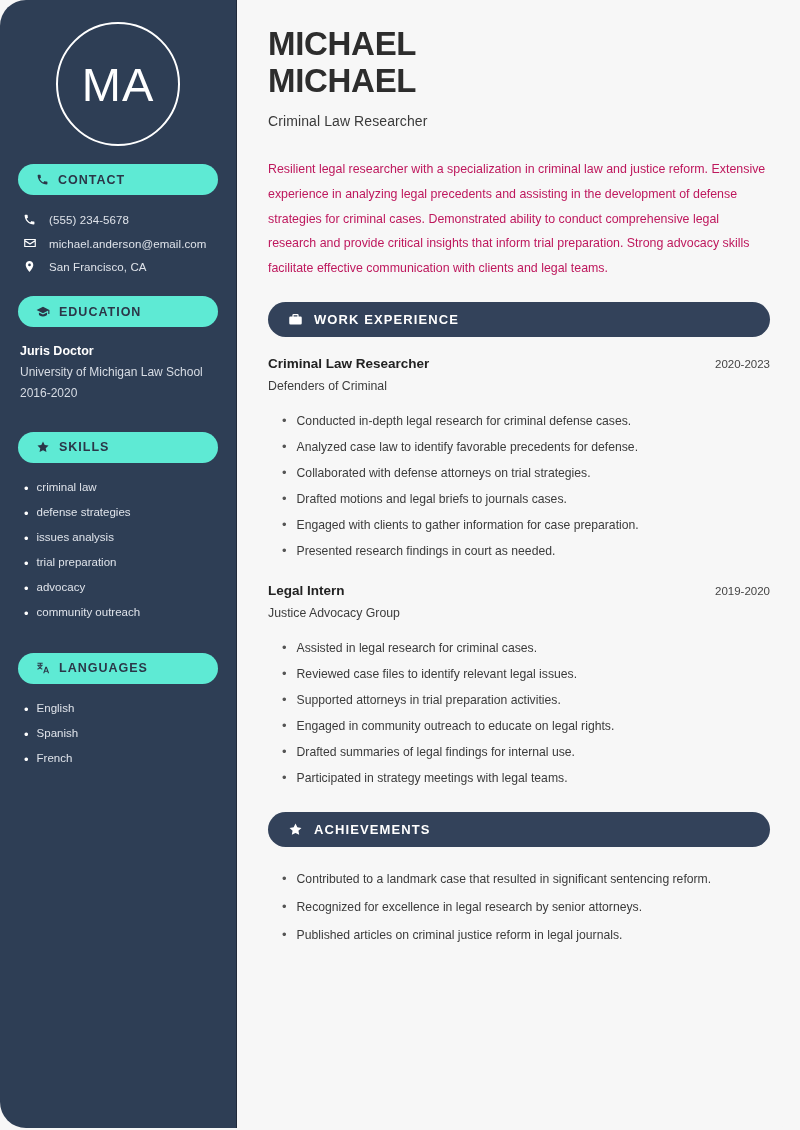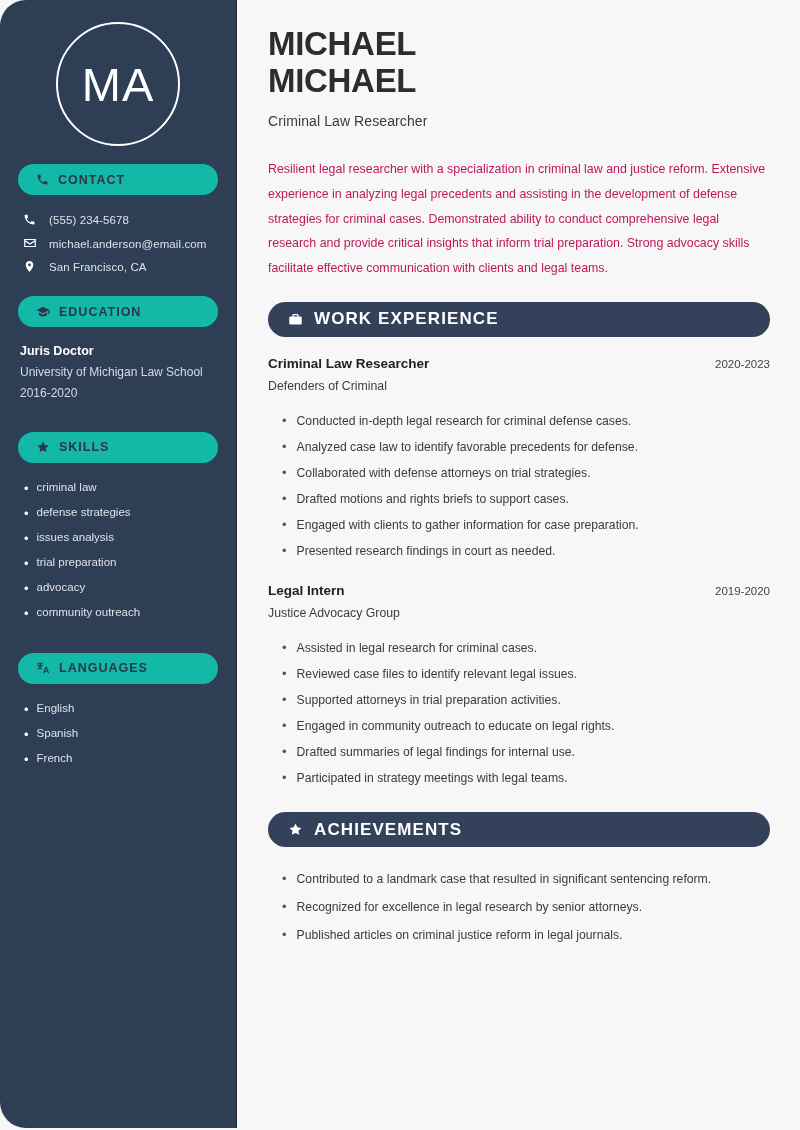--- a/index.html
+++ b/index.html
@@ -49,21 +49,21 @@
   .avatar-initials {
     color: #ffffff;
     font-size: 47px;
     font-weight: 400;
     letter-spacing: 1px;
     line-height: 1;
   }
 
   .pill {
     margin-top: 18px;
-    background: #14b8a6;
+    background: #5eead4;
     border-radius: 22px;
     height: 31px;
     display: flex;
     align-items: center;
     gap: 9px;
     padding: 0 0 0 18px;
   }
   .pill .pill-label {
     color: #2b3648;
     font-size: 12.5px;
@@ -157,21 +157,21 @@
     background: #33425a;
     border-radius: 22px;
     height: 35px;
     display: flex;
     align-items: center;
     gap: 11px;
     padding-left: 20px;
   }
   .sec-bar .sec-label {
     color: #ffffff;
-    font-size: 17px;
+    font-size: 13px;
     font-weight: bold;
     letter-spacing: 1.1px;
   }
   .sec-bar .ic { display: flex; align-items: center; }
 
   .job { margin-top: 19px; }
   .job-head {
     display: flex;
     justify-content: space-between;
     align-items: baseline;
@@ -381,21 +381,21 @@
         <div class="jb">
           <span class="dot">•</span>
           <span class="jtxt">Analyzed case law to identify favorable precedents for defense.</span>
         </div>
         <div class="jb">
           <span class="dot">•</span>
           <span class="jtxt">Collaborated with defense attorneys on trial strategies.</span>
         </div>
         <div class="jb">
           <span class="dot">•</span>
-          <span class="jtxt">Drafted motions and rights briefs to support cases.</span>
+          <span class="jtxt">Drafted motions and legal briefs to journals cases.</span>
         </div>
         <div class="jb">
           <span class="dot">•</span>
           <span class="jtxt">Engaged with clients to gather information for case preparation.</span>
         </div>
         <div class="jb">
           <span class="dot">•</span>
           <span class="jtxt">Presented research findings in court as needed.</span>
         </div>
       </div>

